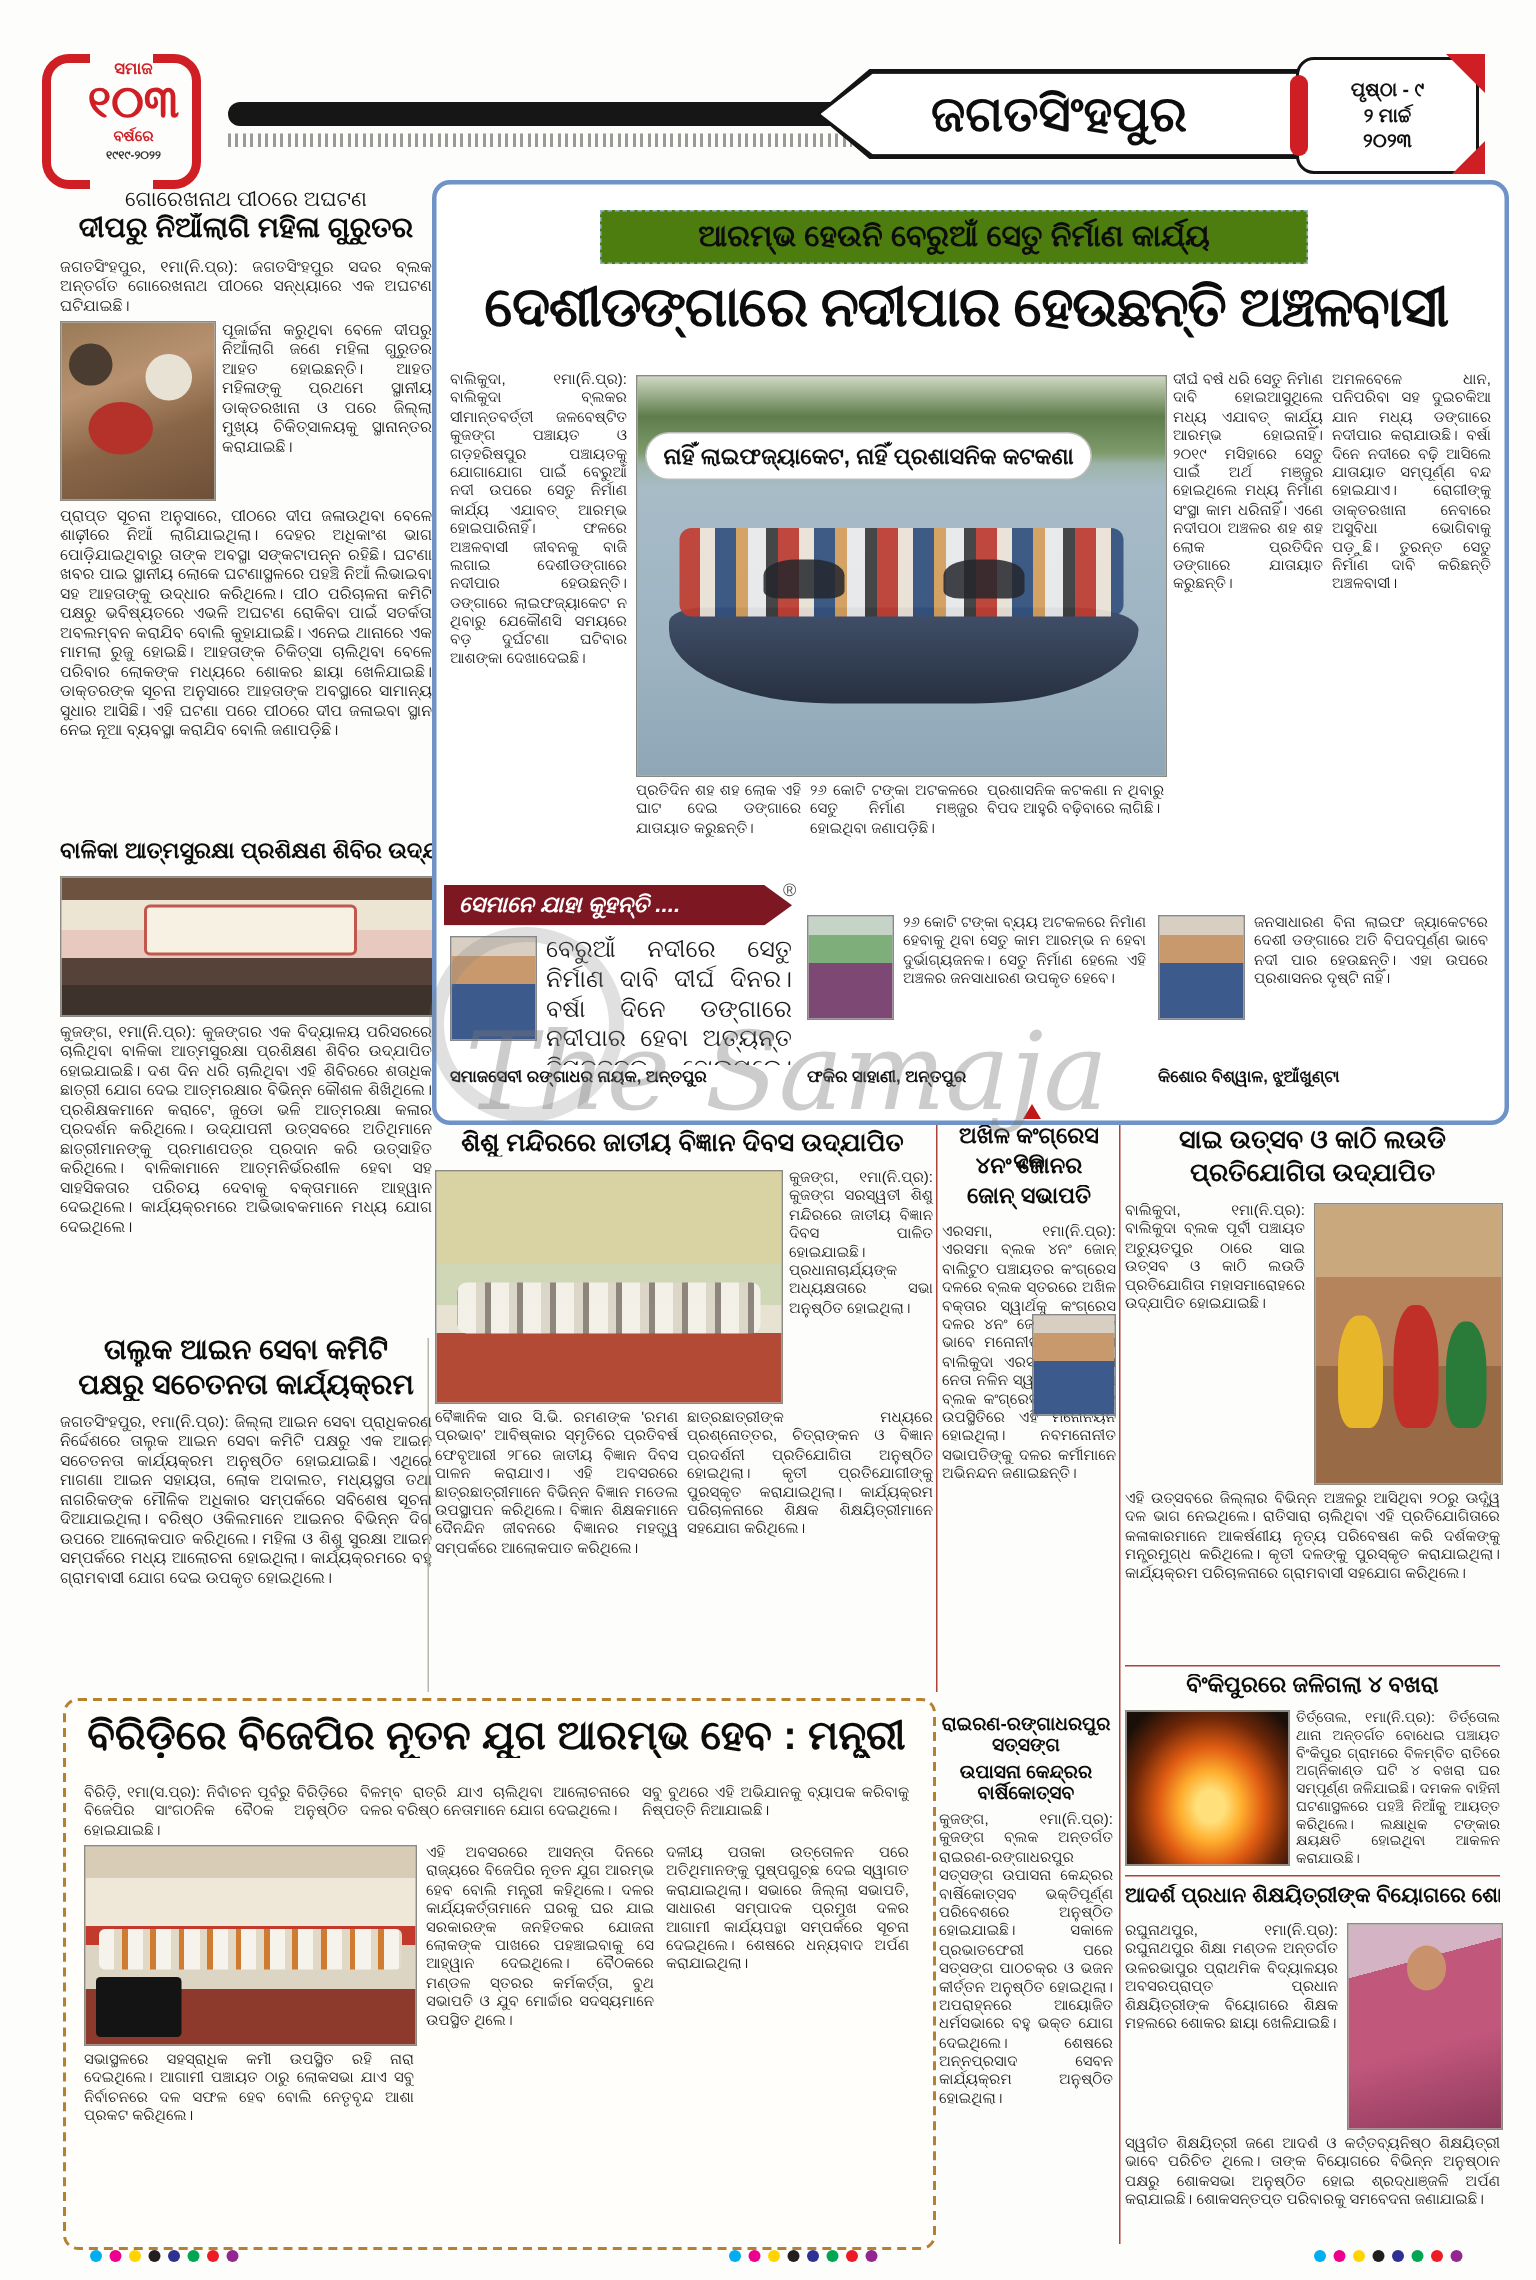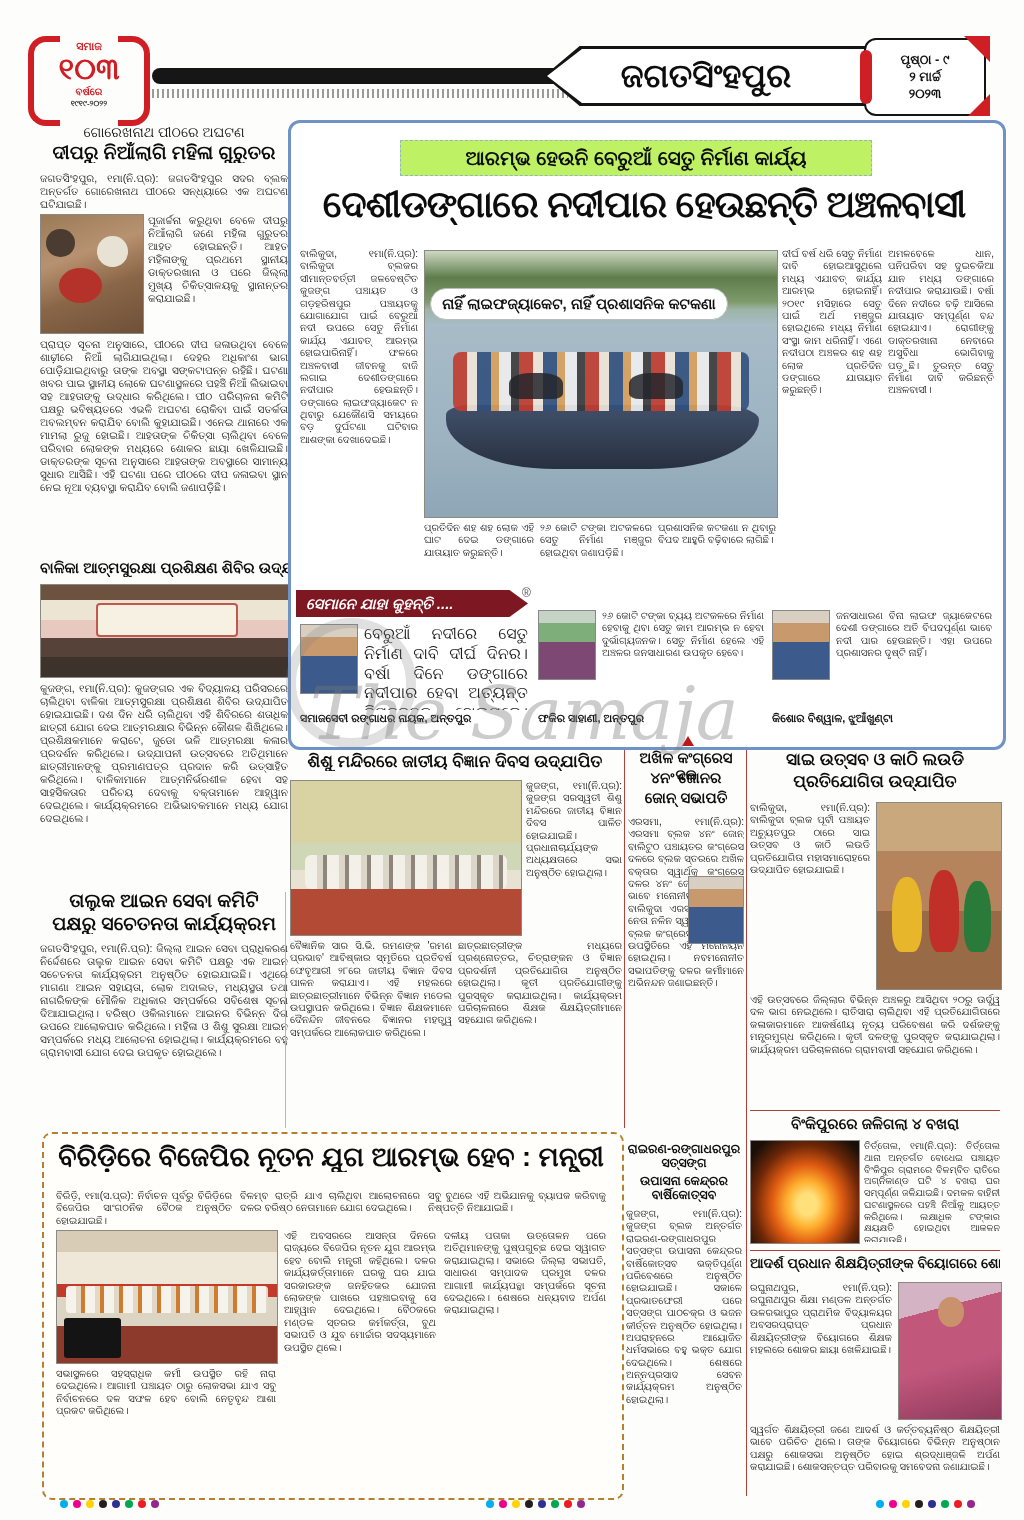--- a/index.html
+++ b/index.html
@@ -44,35 +44,35 @@
   .stage-row{position:absolute;left:4%;right:4%;top:42%;height:20%;background:repeating-linear-gradient(90deg,#f6f3ec 0 10px,#e2d8c6 10px 15px,#cf7b30 15px 19px);border-radius:4px;}
   .speaker-box{position:absolute;left:3%;bottom:4%;width:26%;height:30%;background:#141414;border-radius:3px;}
   .portrait{background:linear-gradient(180deg,#d8cfc2 0 18%,#c9996e 18% 46%,#3c5a8c 46% 100%);border:1px solid #888;}
   .portrait.alt{filter:hue-rotate(80deg) saturate(.8);}
   
   .qbanner{background:#7d1722;color:#fff;display:flex;align-items:center;padding-left:10px;clip-path:polygon(0 0,92% 0,100% 50%,92% 100%,0 100%);font-weight:bold;font-style:italic;}
   .quote .qp{float:left;margin:2px 6px 2px 0;}
   .quote p{margin:2px;}
   .qname{font-weight:bold;text-align:left;font-size:11px;color:#101010;margin-top:2px;}
   .mainbox{border:3px solid #6f93c6;border-radius:12px;background:#fff;}
-  .kickbar{background:#bef264;border:1px dashed #8fb6c2;display:flex;align-items:center;justify-content:center;}
+  .kickbar{background:#4d7c0f;border:1px dashed #8fb6c2;display:flex;align-items:center;justify-content:center;}
   .bjpbox{border:2px dashed #b5812f;border-radius:10px;background:#fffefb;}
   .arrow-up{width:0;height:0;border-left:6px solid transparent;border-right:6px solid transparent;border-bottom:10px solid #c01818;}
   .wm{color:rgba(120,120,120,.38);font-family:"DejaVu Serif",serif;font-style:italic;z-index:40;pointer-events:none;}
   .wm-circle{border:10px solid rgba(130,130,130,.25);border-radius:50%;z-index:40;pointer-events:none;}
   .dots{display:flex;gap:5px;align-items:center;}
   .dots span{width:8px;height:8px;border-radius:50%;display:inline-block;}
   .nowrap{white-space:nowrap;}
 </style>
 </head>
 <body>
 
 <div id="page">
 
-  <div class="abs masthead" style="left:28px;top:36px;width:122px;height:80px;">
+  <div class="abs masthead" style="left:28px;top:36px;width:106px;height:80px;">
     <div class="bracket l"></div>
     <div class="bracket r"></div>
     <div class="abs" style="left:0;top:4px;width:122px;text-align:center;font-size:11px;font-weight:bold;color:#cf1f25;">ସମାଜ</div>
     <div class="abs" style="left:0;top:18px;width:122px;text-align:center;font-size:30px;font-weight:bold;color:#cf1f25;line-height:1;">୧୦୩</div>
     <div class="abs" style="left:0;top:50px;width:122px;text-align:center;font-size:10px;font-weight:bold;color:#cf1f25;">ବର୍ଷରେ</div>
     <div class="abs" style="left:0;top:63px;width:122px;text-align:center;font-size:8px;font-weight:bold;color:#333;">୧୯୧୯-୨୦୨୨</div>
   </div>
   <div class="abs blackbar" style="left:152px;top:68px;width:688px;height:16px;"></div>
   <div class="abs dotbar" style="left:152px;top:89px;width:416px;height:9px;"></div>
   <div class="abs banner-outer" style="left:544px;top:46px;width:324px;height:60px;">
@@ -151,21 +151,21 @@
     <div class="qp portrait" style="width:56px;height:68px;"></div>
     <p class="bodytxt" style="font-size:10px;height:100px;">ଜନସାଧାରଣ ବିନା ଲାଇଫ ଜ୍ୟାକେଟରେ ଦେଶୀ ଡଙ୍ଗାରେ ଅତି ବିପଦପୂର୍ଣ୍ଣ ଭାବେ ନଦୀ ପାର ହେଉଛନ୍ତି। ଏହା ଉପରେ ପ୍ରଶାସନର ଦୃଷ୍ଟି ନାହିଁ।</p>
     <div class="qname">କିଶୋର ବିଶ୍ୱାଳ, ଝୁଆଁଖୁଣ୍ଟା</div>
   </div>
 
   <div class="abs hl nowrap" style="left:288px;top:752px;width:334px;font-size:17px;">ଶିଶୁ ମନ୍ଦିରରେ ଜାତୀୟ ବିଜ୍ଞାନ ଦିବସ ଉଦ୍ଯାପିତ</div>
   <div class="photo ph-science" style="left:290px;top:780px;width:230px;height:154px;">
     <div class="sci-row"></div>
   </div>
   <div class="abs bodytxt" style="left:526px;top:780px;width:96px;height:154px;font-size:10px;">କୁଜଙ୍ଗ, ୧ମା(ନି.ପ୍ର): କୁଜଙ୍ଗ ସରସ୍ୱତୀ ଶିଶୁ ମନ୍ଦିରରେ ଜାତୀୟ ବିଜ୍ଞାନ ଦିବସ ପାଳିତ ହୋଇଯାଇଛି। ପ୍ରଧାନାଚାର୍ଯ୍ୟଙ୍କ ଅଧ୍ୟକ୍ଷତାରେ ସଭା ଅନୁଷ୍ଠିତ ହୋଇଥିଲା।</div>
-  <div class="abs bodytxt" style="left:290px;top:940px;width:162px;height:188px;font-size:10px;">ବୈଜ୍ଞାନିକ ସାର ସି.ଭି. ରମଣଙ୍କ 'ରମଣ ପ୍ରଭାବ' ଆବିଷ୍କାର ସ୍ମୃତିରେ ପ୍ରତିବର୍ଷ ଫେବୃଆରୀ ୨୮ରେ ଜାତୀୟ ବିଜ୍ଞାନ ଦିବସ ପାଳନ କରାଯାଏ। ଏହି ମହଲରେ ଛାତ୍ରଛାତ୍ରୀମାନେ ବିଭିନ୍ନ ବିଜ୍ଞାନ ମଡେଲ ଉପସ୍ଥାପନ କରିଥିଲେ। ବିଜ୍ଞାନ ଶିକ୍ଷକମାନେ ଦୈନନ୍ଦିନ ଜୀବନରେ ବିଜ୍ଞାନର ମହତ୍ତ୍ୱ ସମ୍ପର୍କରେ ଆଲୋକପାତ କରିଥିଲେ।</div>
+  <div class="abs bodytxt" style="left:290px;top:940px;width:162px;height:188px;font-size:10px;">ବୈଜ୍ଞାନିକ ସାର ସି.ଭି. ରମଣଙ୍କ 'ରମଣ ପ୍ରଭାବ' ଆବିଷ୍କାର ସ୍ମୃତିରେ ପ୍ରତିବର୍ଷ ଫେବୃଆରୀ ୨୮ରେ ଜାତୀୟ ବିଜ୍ଞାନ ଦିବସ ପାଳନ କରାଯାଏ। ଏହି ଅବସରରେ ଛାତ୍ରଛାତ୍ରୀମାନେ ବିଭିନ୍ନ ବିଜ୍ଞାନ ମଡେଲ ଉପସ୍ଥାପନ କରିଥିଲେ। ବିଜ୍ଞାନ ଶିକ୍ଷକମାନେ ଦୈନନ୍ଦିନ ଜୀବନରେ ବିଜ୍ଞାନର ମହତ୍ତ୍ୱ ସମ୍ପର୍କରେ ଆଲୋକପାତ କରିଥିଲେ।</div>
   <div class="abs bodytxt" style="left:458px;top:940px;width:164px;height:188px;font-size:10px;">ଛାତ୍ରଛାତ୍ରୀଙ୍କ ମଧ୍ୟରେ ପ୍ରଶ୍ନୋତ୍ତର, ଚିତ୍ରାଙ୍କନ ଓ ବିଜ୍ଞାନ ପ୍ରଦର୍ଶନୀ ପ୍ରତିଯୋଗିତା ଅନୁଷ୍ଠିତ ହୋଇଥିଲା। କୃତୀ ପ୍ରତିଯୋଗୀଙ୍କୁ ପୁରସ୍କୃତ କରାଯାଇଥିଲା। କାର୍ଯ୍ୟକ୍ରମ ପରିଚାଳନାରେ ଶିକ୍ଷକ ଶିକ୍ଷୟିତ୍ରୀମାନେ ସହଯୋଗ କରିଥିଲେ।</div>
 
   <div class="abs arrow-up" style="left:682px;top:736px;"></div>
   <div class="abs hl" style="left:628px;top:750px;width:116px;font-size:15px;">ଅଖିଳ କଂଗ୍ରେସ ଦଳ</div>
   <div class="abs hl" style="left:628px;top:770px;width:116px;font-size:15px;">୪ନଂ ଜୋନର</div>
   <div class="abs hl" style="left:628px;top:790px;width:116px;font-size:15px;">ଜୋନ୍ ସଭାପତି</div>
   <div class="abs bodytxt" style="left:628px;top:816px;width:116px;height:312px;font-size:10px;">ଏରସମା, ୧ମା(ନି.ପ୍ର): ଏରସମା ବ୍ଲକ ୪ନଂ ଜୋନ୍ ବାଲିଟୁଠ ପଞ୍ଚାୟତର କଂଗ୍ରେସ ଦଳରେ ବ୍ଲକ ସ୍ତରରେ ଅଖିଳ ବକ୍ତାର ସ୍ୱାର୍ଥକୁ କଂଗ୍ରେସ ଦଳର ୪ନଂ ଜୋନର ସଭାପତି ଭାବେ ମନୋନୀତ କରାଯାଇଛି। ବାଲିକୁଦା ଏରସମା କଂଗ୍ରେସ ନେତା ନଳିନ ସ୍ୱାଇଁ ଓ ଏରସମା ବ୍ଲକ କଂଗ୍ରେସ ସଭାପତିଙ୍କ ଉପସ୍ଥିତିରେ ଏହି ମନୋନୟନ ହୋଇଥିଲା। ନବମନୋନୀତ ସଭାପତିଙ୍କୁ ଦଳର କର୍ମୀମାନେ ଅଭିନନ୍ଦନ ଜଣାଇଛନ୍ତି।</div>
   <div class="abs portrait" style="left:688px;top:876px;width:54px;height:66px;"></div>
 
   <div class="abs hl nowrap" style="left:750px;top:750px;width:250px;font-size:17px;">ସାଇ ଉତ୍ସବ ଓ କାଠି ଲଉଡି</div>

